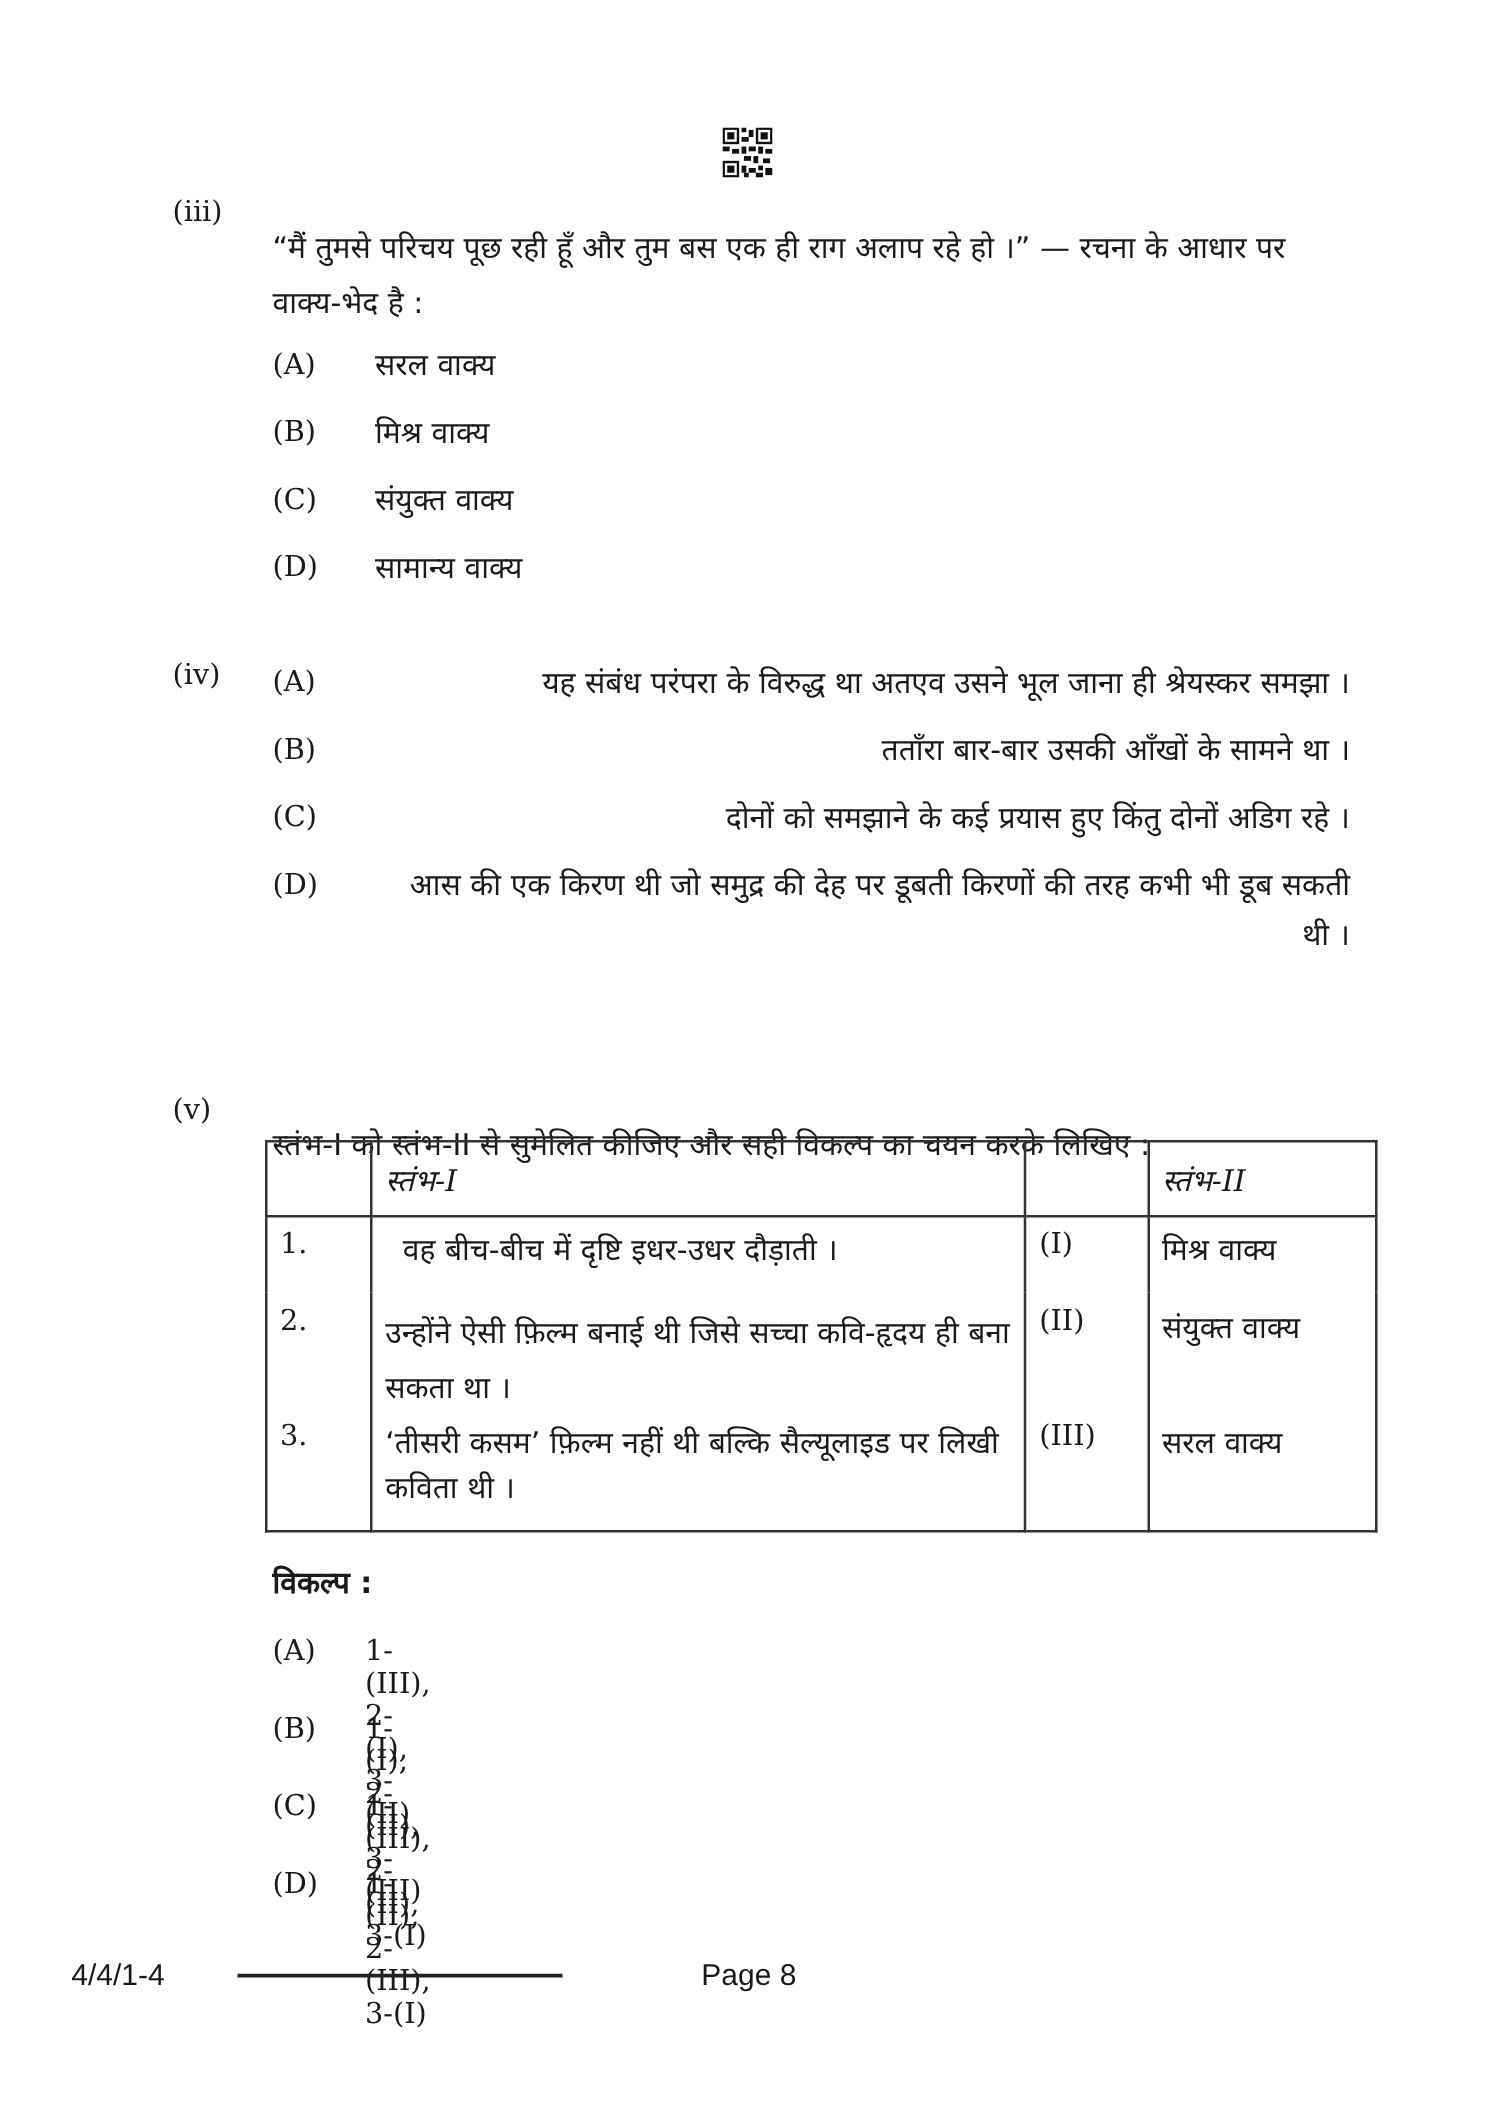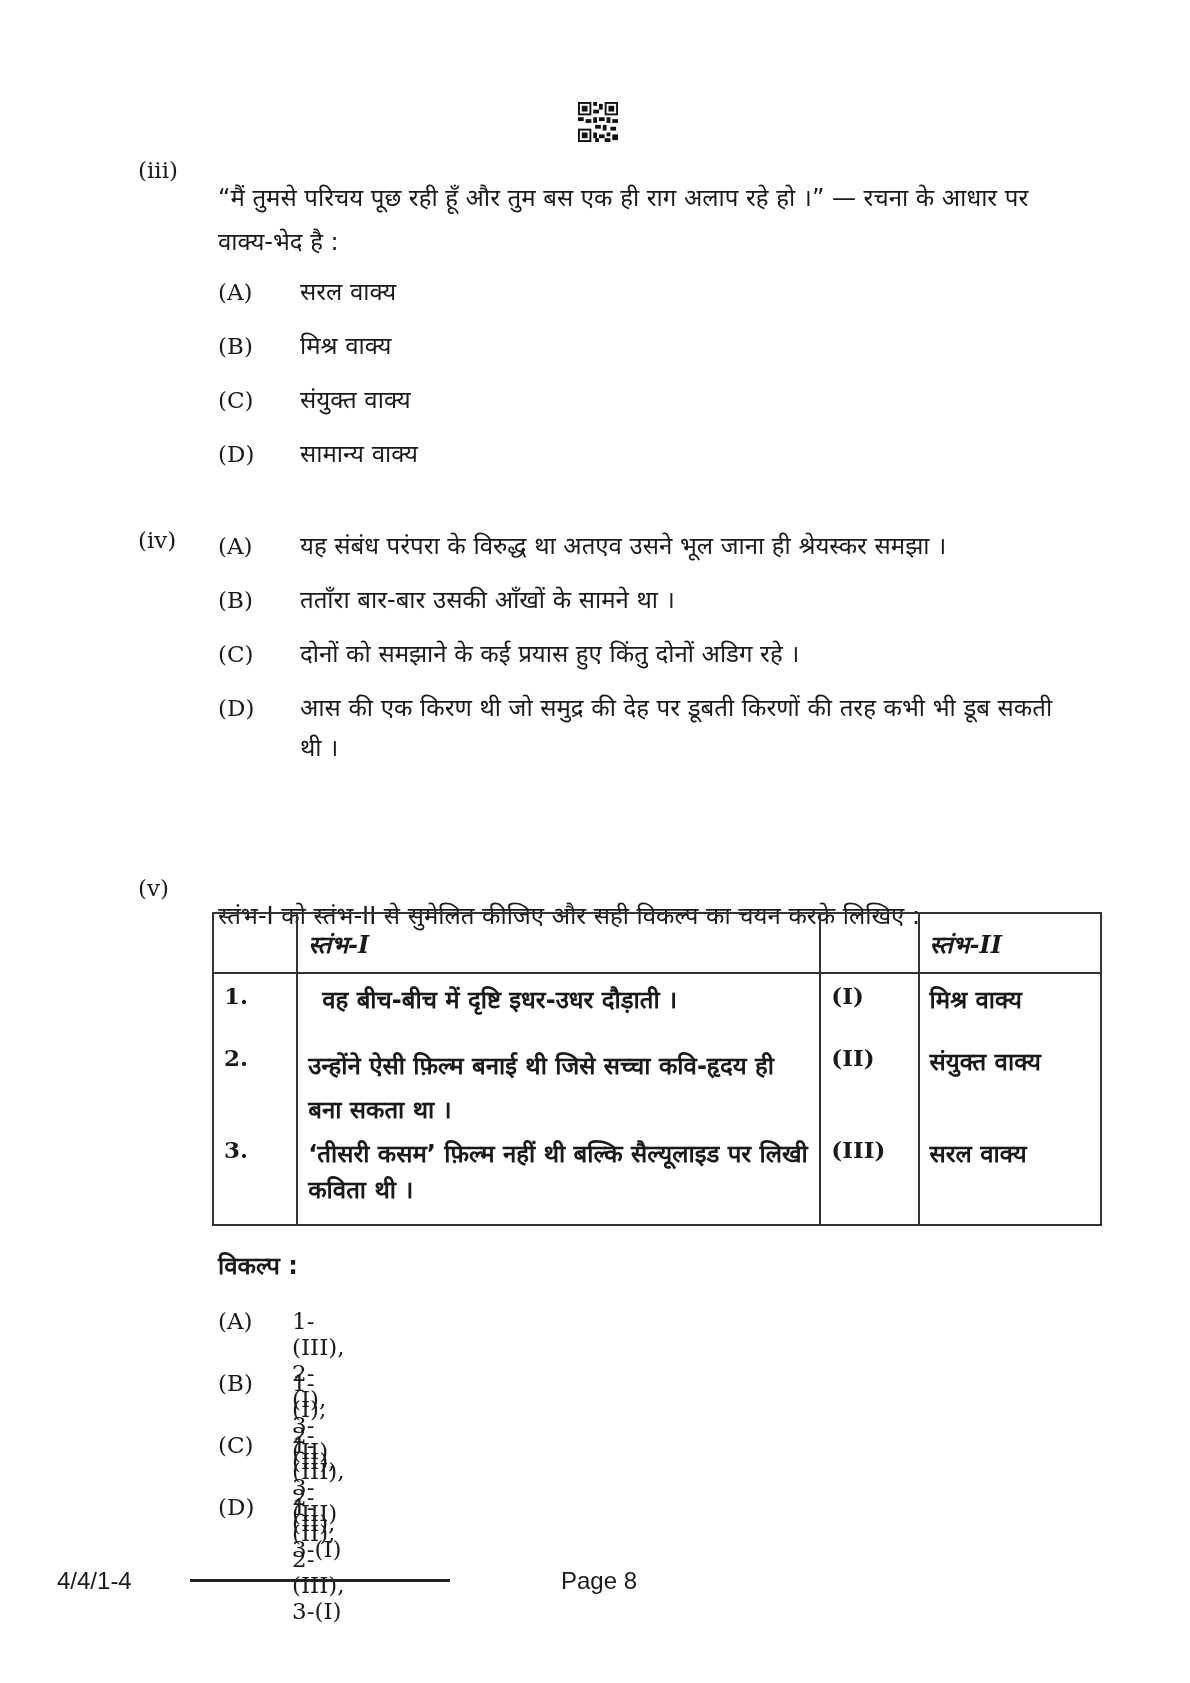--- a/index.html
+++ b/index.html
@@ -17,21 +17,21 @@
     .q-num { position: absolute; left: 0; top: 0; font-family: "DejaVu Serif", serif; font-size: 23px; }
     .q-text { margin-left: 80px; margin-top: 28px; }
 
     .opt { position: relative; margin-left: 80px; line-height: 40px; margin-top: 14px; font-size: 24px; }
     .opt-label { position: absolute; left: 0; top: 0; font-family: "DejaVu Serif", serif; font-size: 23px; }
     .opt-text { margin-left: 82px; display: block; }
 
     
     table.match {
       position: absolute; left: 212px; top: 912px; width: 890px;
-      border-collapse: collapse; font-size: 24px; font-weight: bold;
+      border-collapse: collapse; font-size: 24px;
     }
     table.match td { border-left: 2px solid #333; border-right: 2px solid #333; vertical-align: top; padding: 0 10px; }
     table.match tr.head td { border-top: 2px solid #333; border-bottom: 2px solid #333; height: 58px; vertical-align: middle; }
     table.match tr.last td { border-bottom: 2px solid #333; }
     table.match .hd { font-style: italic; font-family: "DejaVu Serif", serif; }
     table.match .num { font-family: "DejaVu Serif", serif; font-size: 23px; }
     .col-a { width: 62px; } .col-b { width: 500px; } .col-c { width: 76px; } .col-d { width: 160px; margin-top: 25px; }
 
     .vikalp-head { position: absolute; left: 218px; top: 1248px; font-size: 24px; font-weight: bold; }
     .vopts { position: absolute; left: 218px; top: 1308px; }
@@ -95,21 +95,21 @@
     <div class="opt">
       <span class="opt-label">(C)</span>
       <span class="opt-text">संयुक्त वाक्य</span>
     </div>
     <div class="opt">
       <span class="opt-label">(D)</span>
       <span class="opt-text">सामान्य वाक्य</span>
     </div>
   </div>
 
-  <div class="q" style="top:518px;">
+  <div class="q" style="top:518px;text-align:right;">
     <span class="q-num">(iv)</span>
     <div class="opt" style="margin-top:8px;">
       <span class="opt-label">(A)</span>
       <span class="opt-text">यह संबंध परंपरा के विरुद्ध था अतएव उसने भूल जाना ही श्रेयस्कर समझा ।</span>
     </div>
     <div class="opt">
       <span class="opt-label">(B)</span>
       <span class="opt-text">तताँरा बार-बार उसकी आँखों के सामने था ।</span>
     </div>
     <div class="opt">

